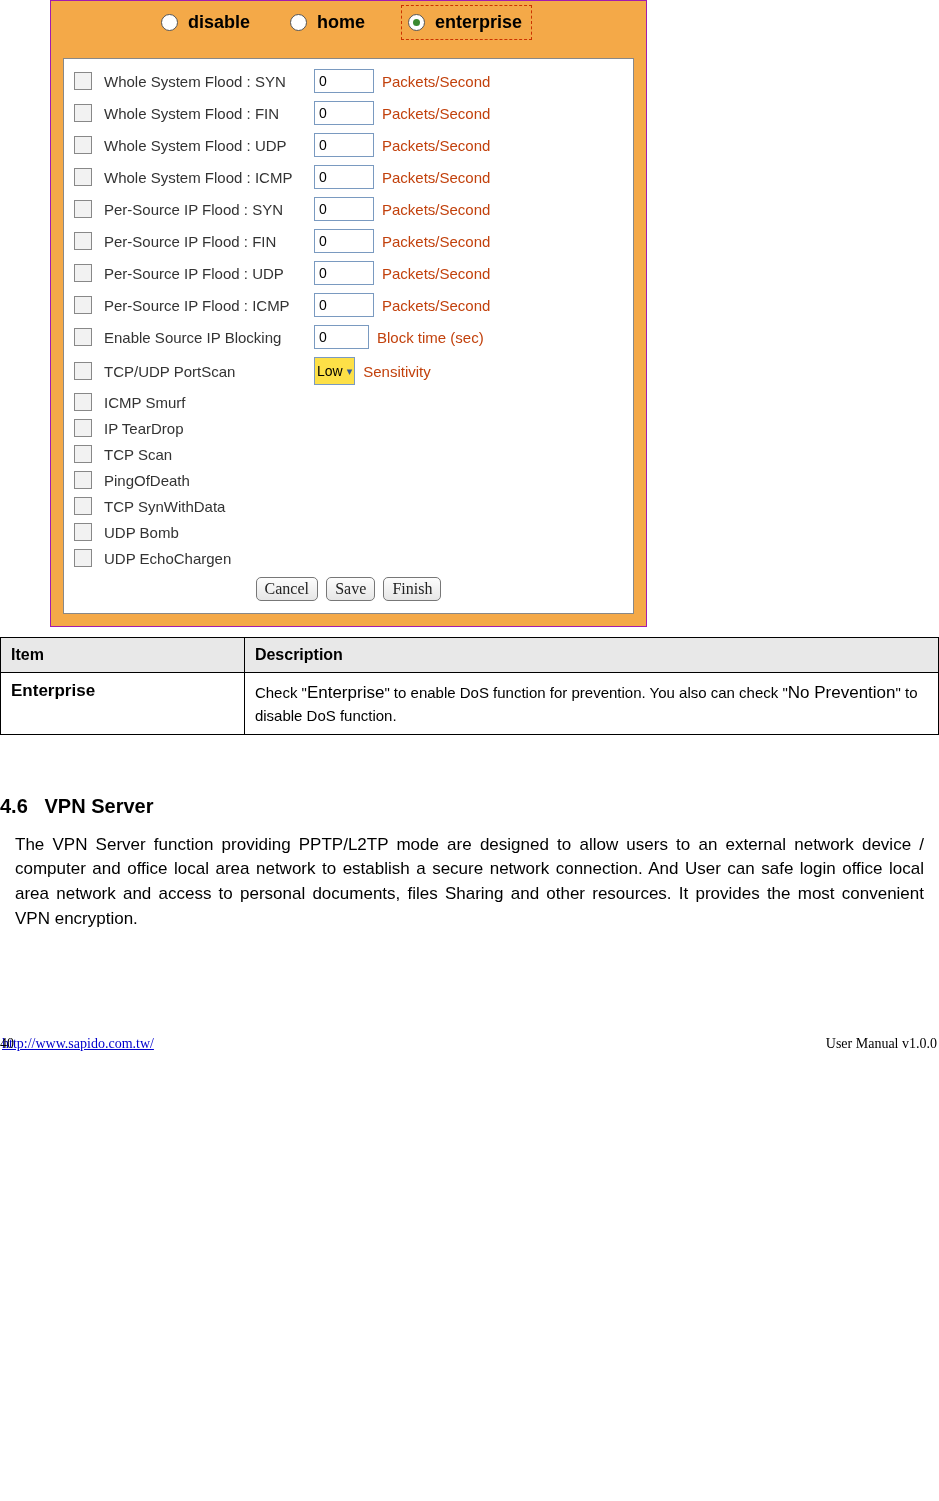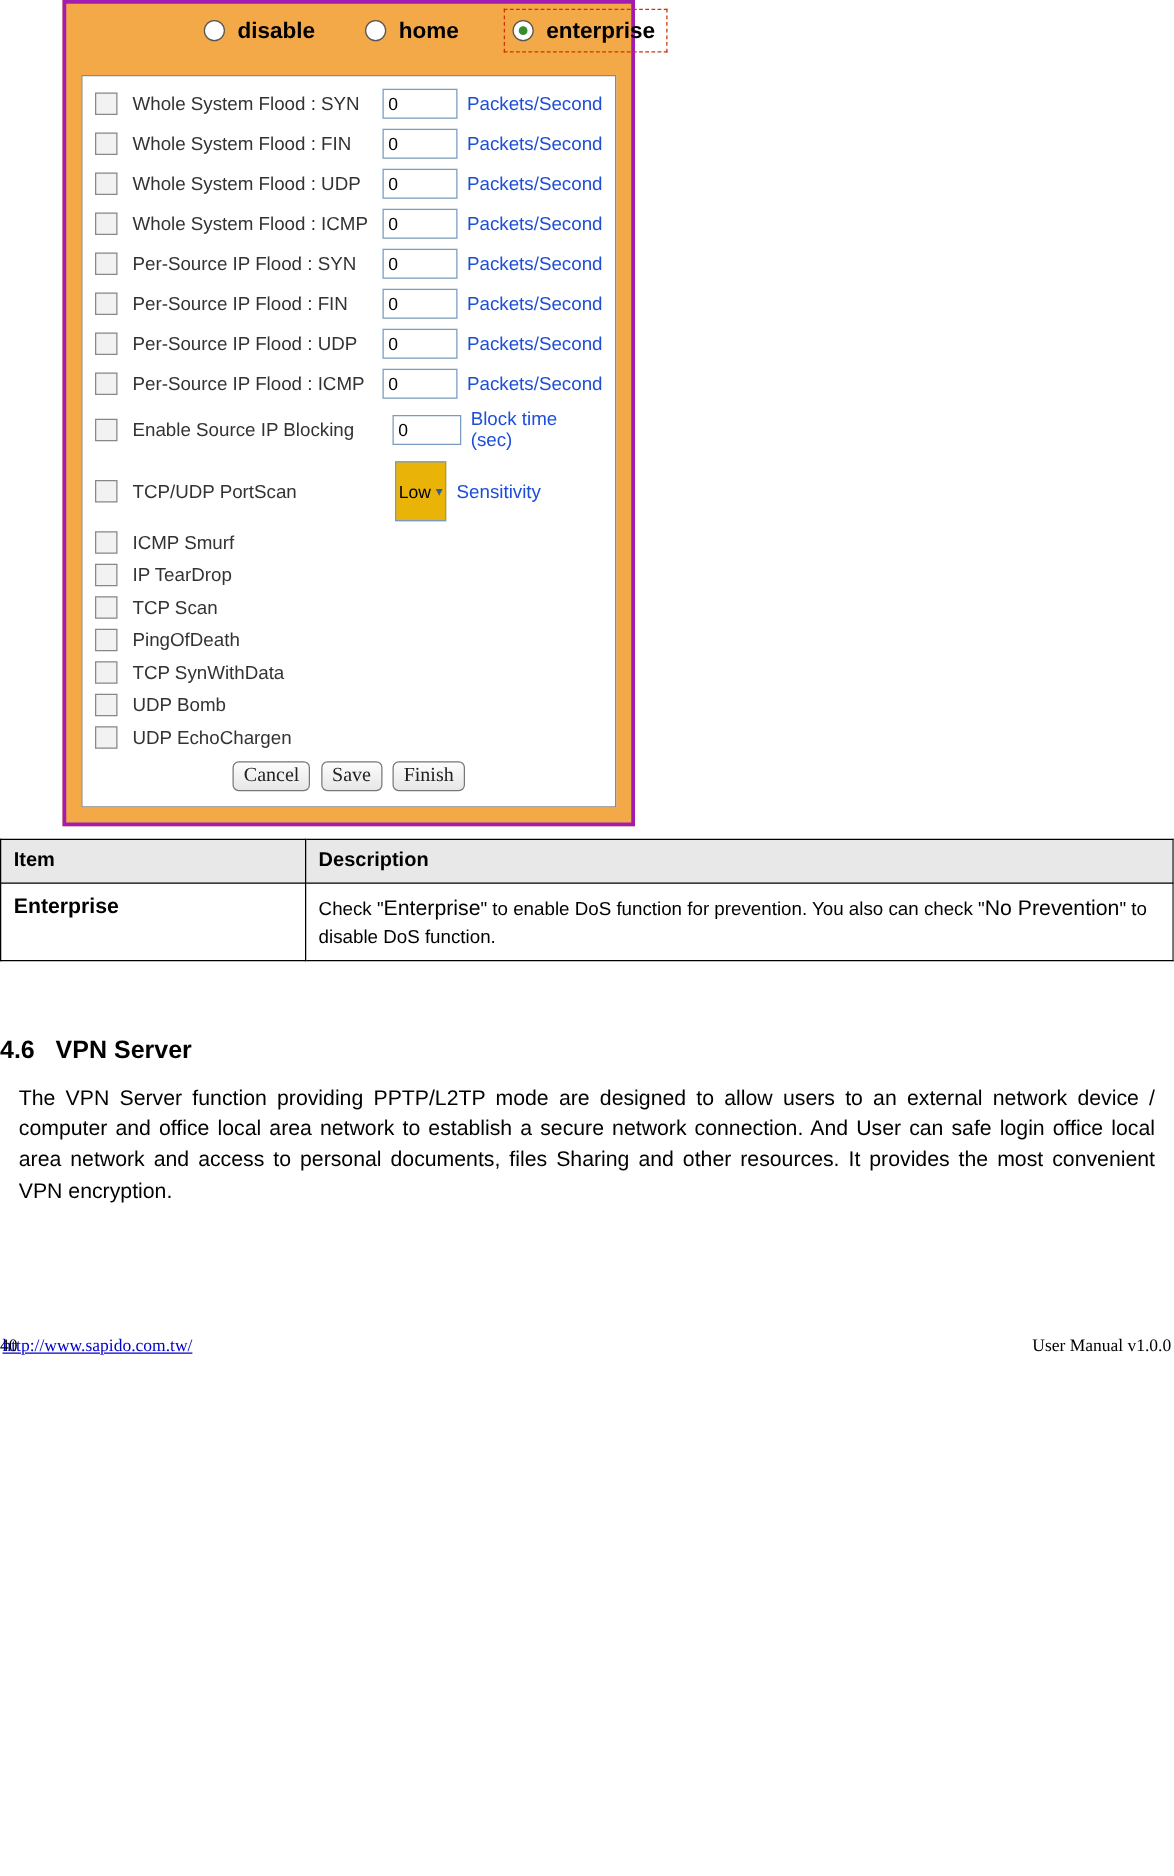--- a/index.html
+++ b/index.html
@@ -8,22 +8,22 @@
     font-family: Arial, sans-serif;
     background: #fff;
     color: #000;
     width: 939px;
   }
   .page {
     padding: 0 0 30px 0;
   }
   .config-box {
     margin: 0 0 10px 50px;
-    width: 458px;
-    border: 3px solid #a21caf;
+    width: 597px;
+    border: 1px solid #a21caf;
     background: #f4a948;
     box-sizing: border-box;
   }
   .radio-row {
     display:flex;
     align-items:center;
     gap: 40px;
     padding: 8px 20px 22px 110px;
     font-weight:bold;
     font-size:18px;
@@ -62,23 +62,23 @@
   .chk {
     width:16px; height:16px; border:1px solid #888; background:#f2f2f2; margin-right:12px;
     flex:0 0 auto;
   }
   .opt-label { width:210px; color:#333; }
   .val-input {
     width:50px; height:20px; border:1px solid #7a9ac0; background:#fff; font-size:14px;
     padding:1px 4px; margin-right:8px;
   }
   .val-input.small { width:45px; }
-  .unit { color:#1d4ed8; font-size:15px; }
+  .unit { color:#c2410c; font-size:15px; }
   .select {
-    border:1px solid #7a9ac0; background:#eab308; font-size:14px; padding:15px 2px;
+    border:1px solid #7a9ac0; background:#fde047; font-size:14px; padding:5px 2px;
     display:flex; align-items:center; gap:4px; margin-right:8px;
   }
   .select .caret { color:#335a9a; font-size:11px; }
   .btn-row { text-align:center; padding:6px 0 2px 0; }
   .btn {
     display:inline-block; border:1px solid #777; border-radius:5px;
     padding:2px 8px; margin:0 2px; font-family:"Times New Roman", serif;
     font-size:16px; background:linear-gradient(#fdfdfd,#e6e6e6);
     color:#222;
   }

